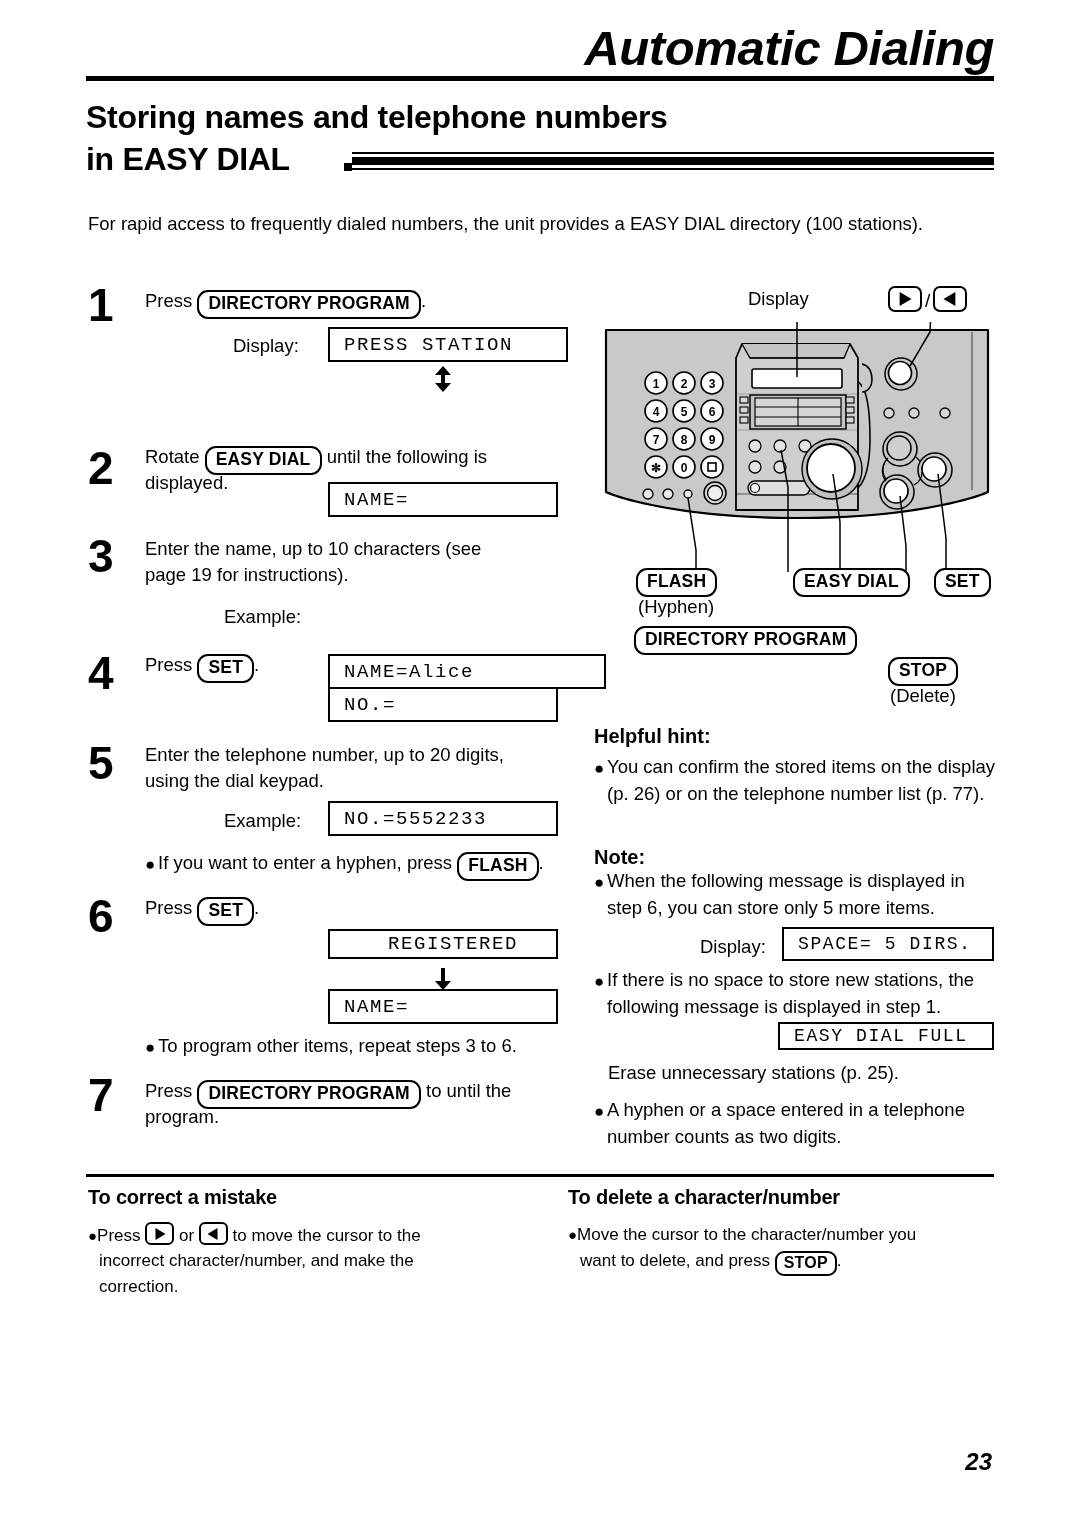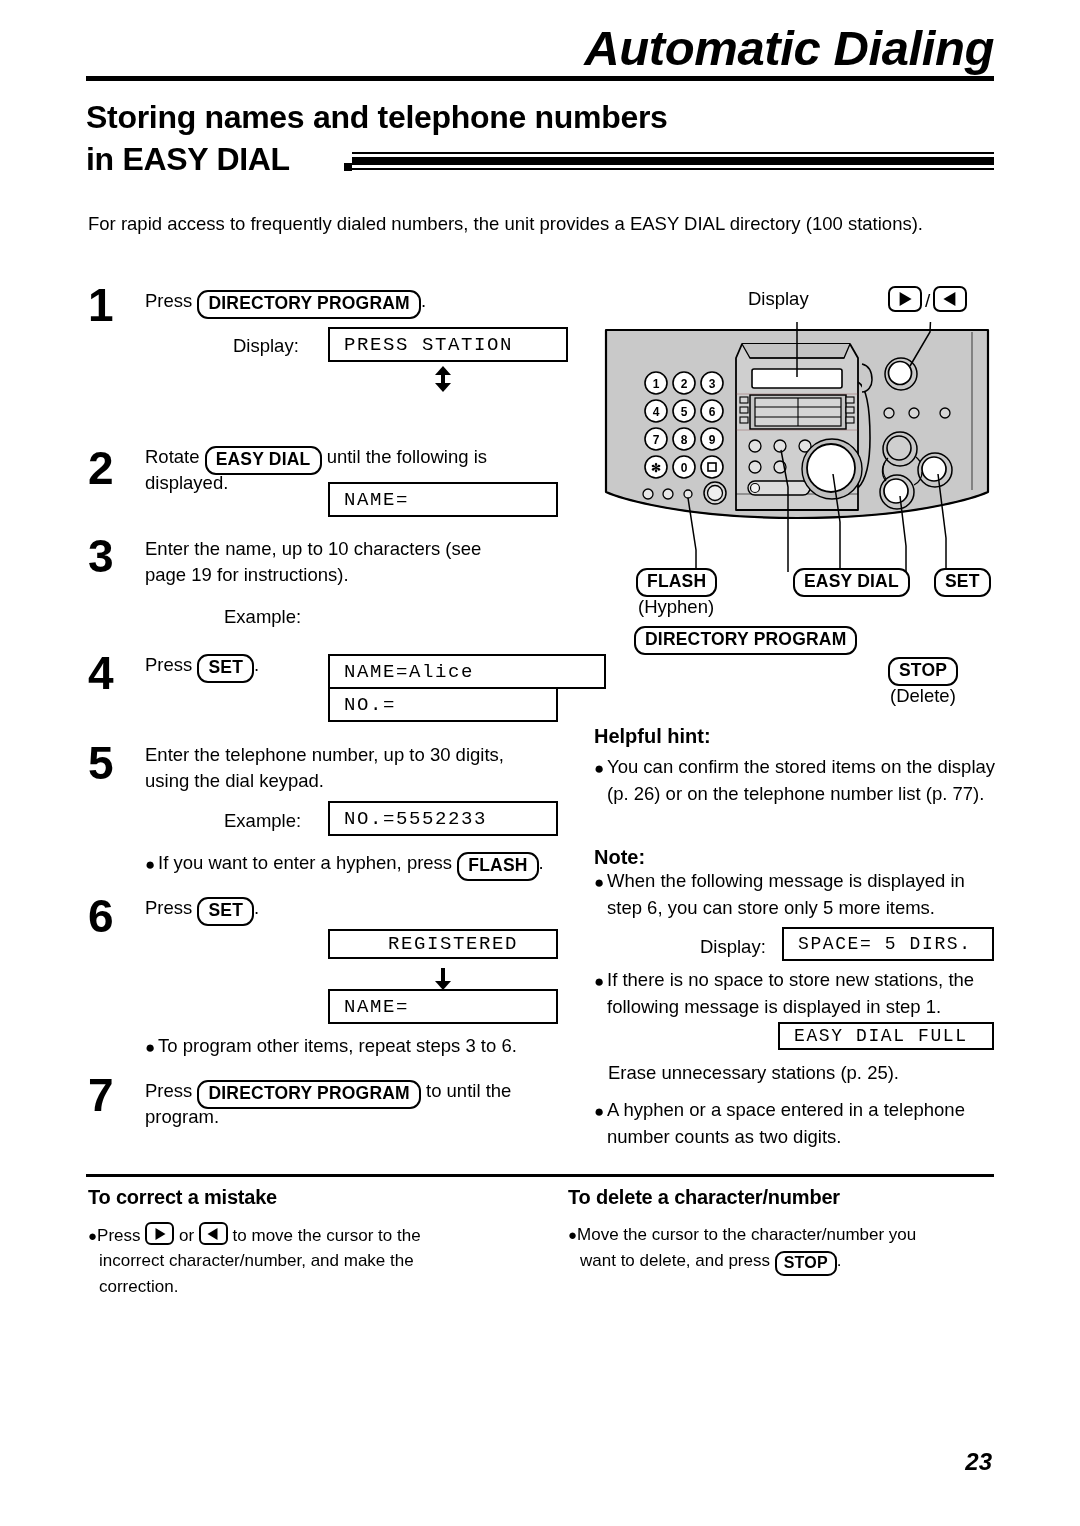--- a/index.html
+++ b/index.html
@@ -170,21 +170,21 @@
   <div class="stepnum" style="left:88px;top:650px;">4</div>
   <div class="t" style="left:145px;top:652px;">
     <span>Press</span>
     <span class="key">SET</span><span>.</span>
   </div>
   <div class="lcd pad" style="left:328px;top:687px;width:230px;height:35px;">
     <span>NO.=</span>
   </div>
 
   <div class="stepnum" style="left:88px;top:740px;">5</div>
-  <div class="t" style="left:145px;top:742px;">Enter the telephone number, up to 30 digits,</div>
+  <div class="t" style="left:145px;top:742px;">Enter the telephone number, up to 20 digits,</div>
   <div class="t" style="left:145px;top:768px;">using the dial keypad.</div>
   <div class="t" style="left:224px;top:808px;">Example:</div>
   <div class="lcd pad" style="left:328px;top:801px;width:230px;height:35px;">
     <span>NO.=5552233</span>
   </div>
   <div class="bullet" style="left:145px;top:850px;width:430px;">
     <span class="dot">●</span>
     <span class="bt"><span>If you want to enter a hyphen, press</span>
       <span class="key">FLASH</span><span>.</span></span>
   </div>

